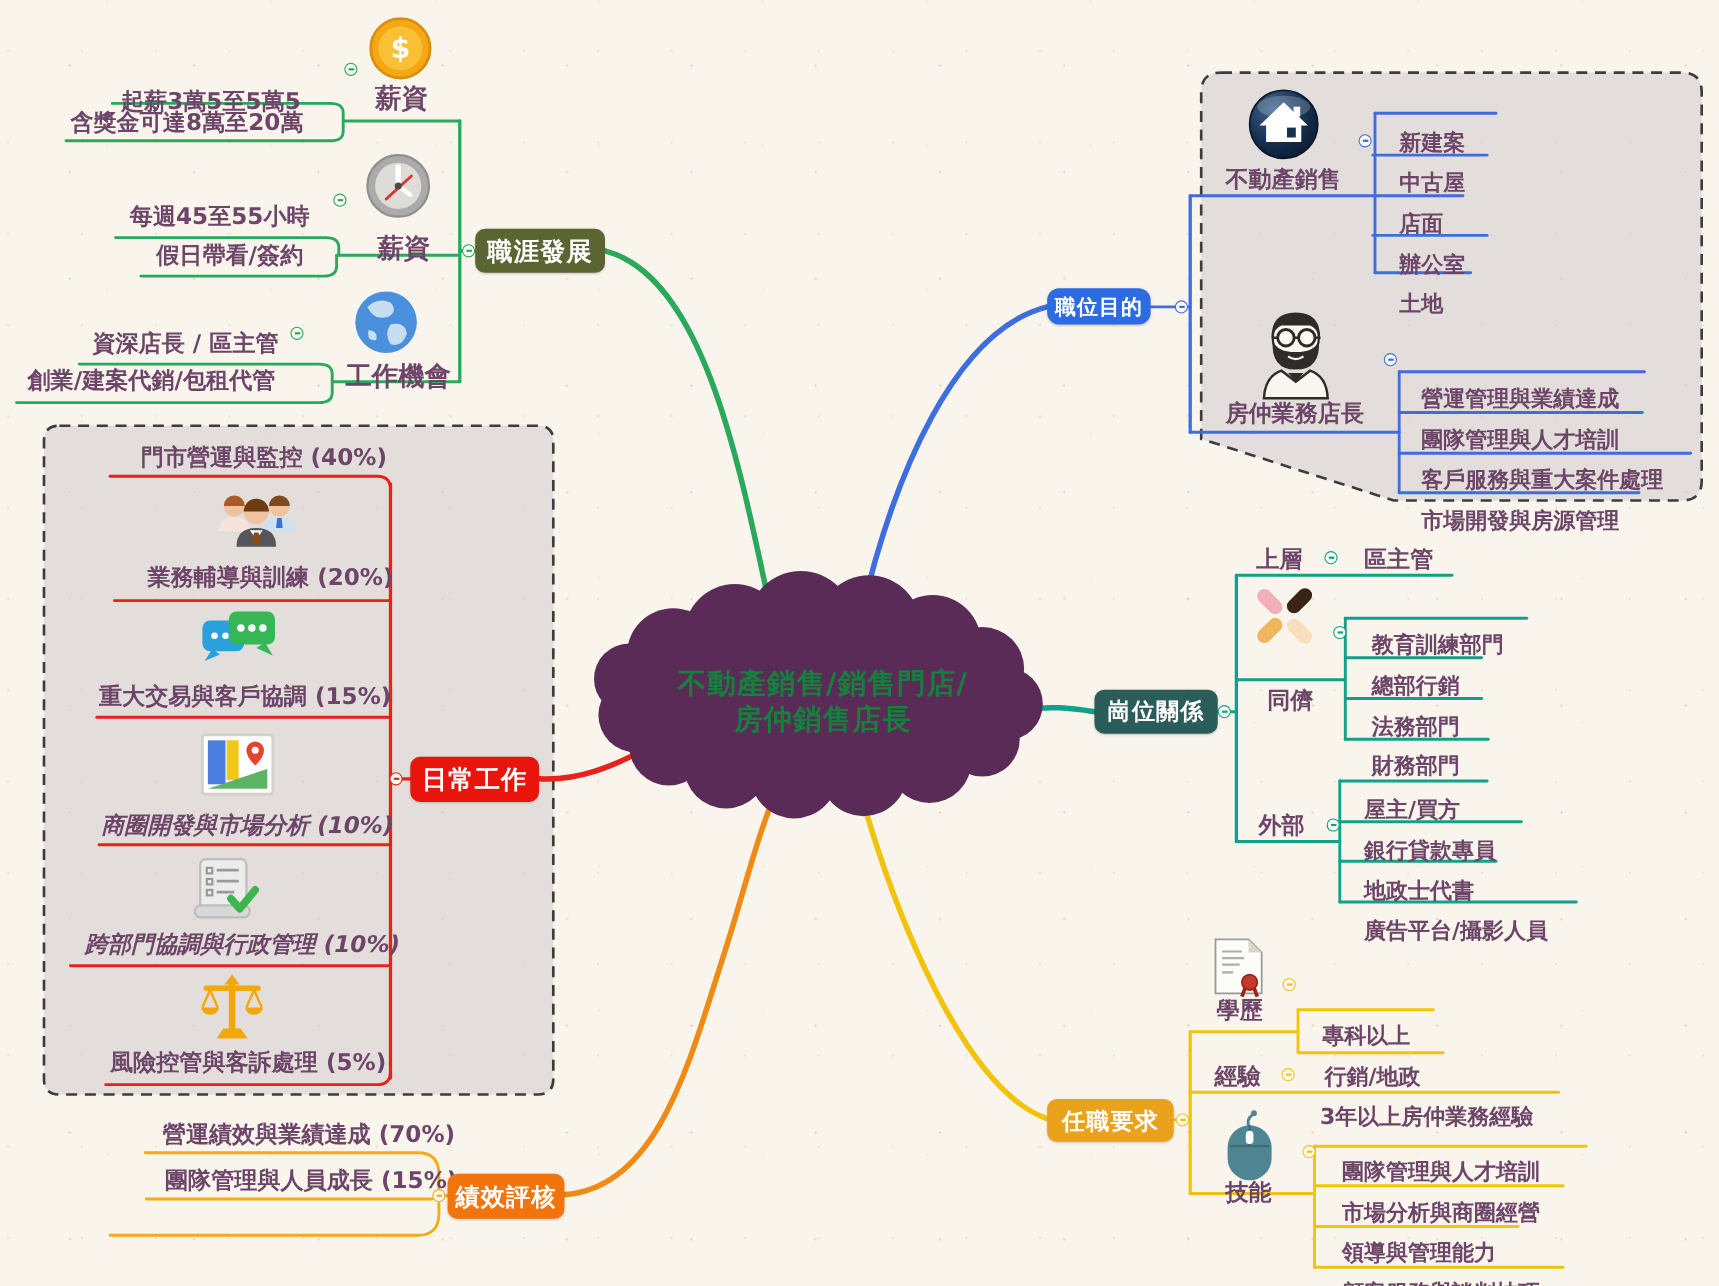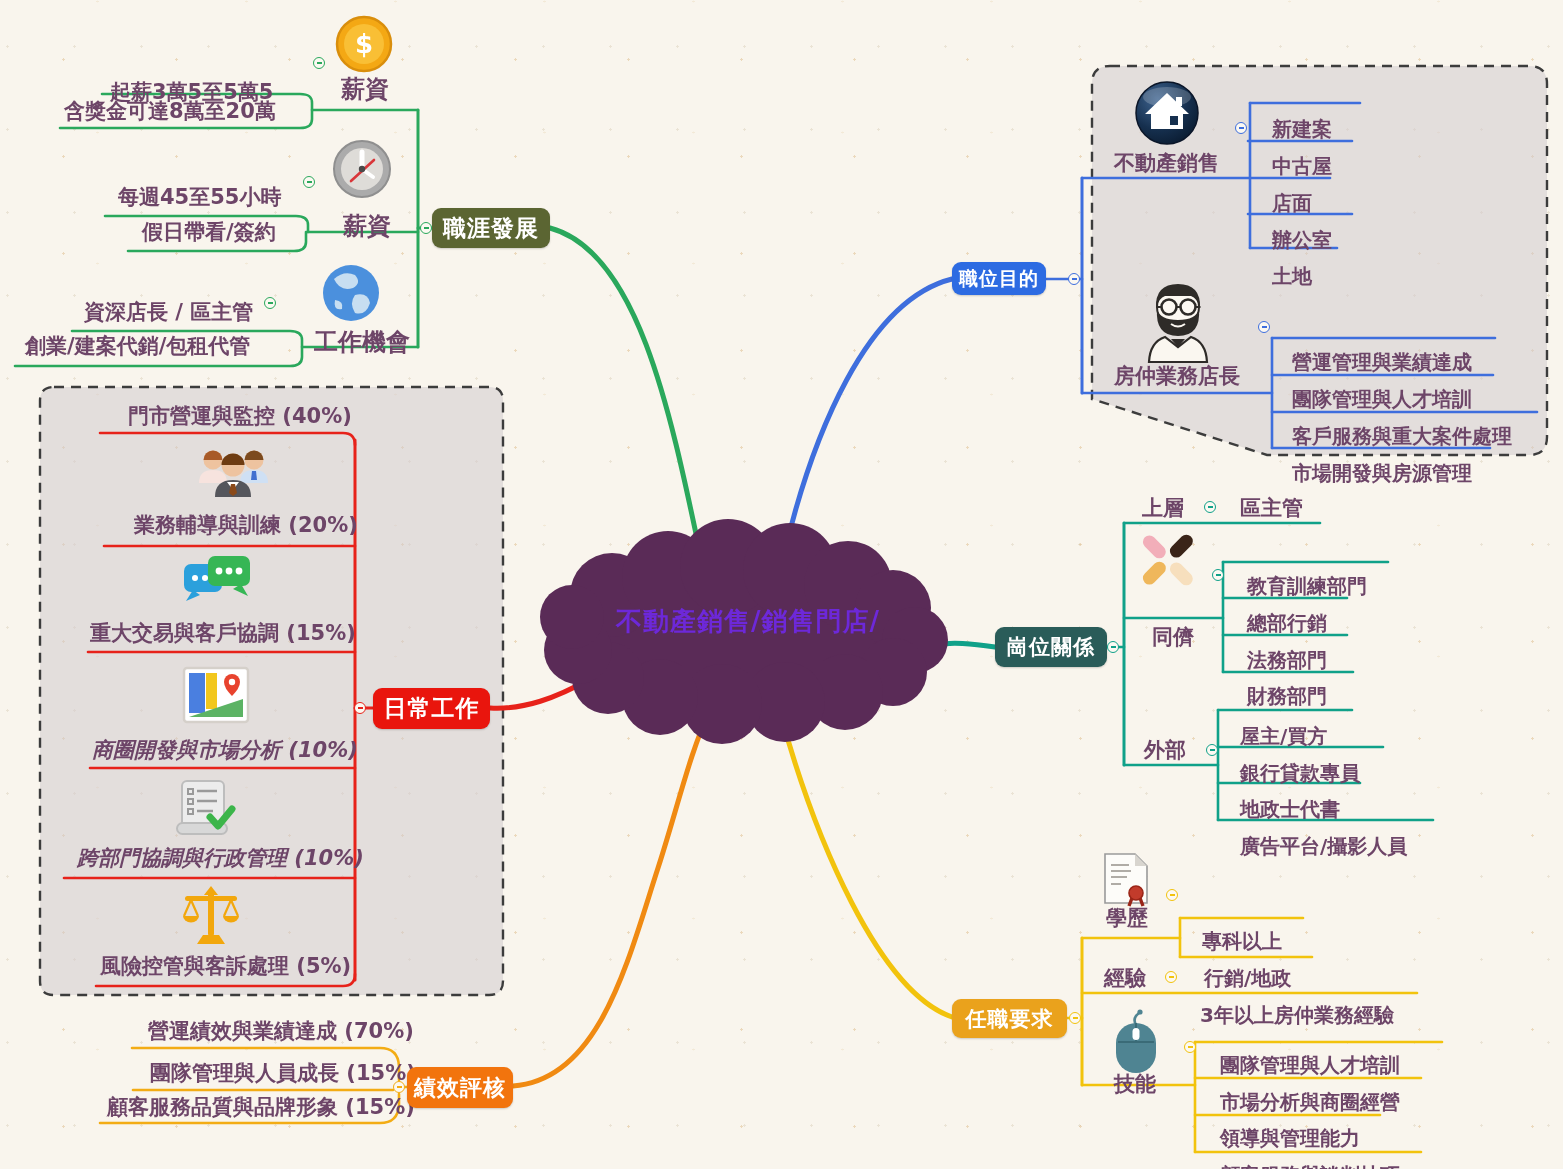--- a/index.html
+++ b/index.html
@@ -17,21 +17,21 @@
      font-size:21px;line-height:1.15;z-index:3;}
   .t.s20{font-size:20px;margin-top:38px;}
   .t.s22{font-size:24px;}
   .node{position:absolute;display:flex;align-items:center;justify-content:center;
         color:#ffffff;font-weight:700;border-radius:9px;letter-spacing:1px;z-index:4;
         box-shadow:0 1px 2px rgba(0,0,0,.18);}
   .minus{position:absolute;width:12px;height:12px;border-radius:50%;background:#fcf9f2;
          border:1.6px solid currentColor;box-sizing:border-box;display:flex;
          align-items:center;justify-content:center;z-index:5;cursor:pointer;}
   .minus::before{content:"";width:5px;height:1.6px;background:currentColor;}
-  .cloudline{position:absolute;left:578px;width:340px;text-align:center;color:#6d28d9;
+  .cloudline{position:absolute;left:578px;width:340px;text-align:center;color:#15803d;
              font-weight:700;font-size:26px;letter-spacing:1px;z-index:4;}
 </style>
 </head>
 <body>
 
 <div id="stage">
 
   <svg class="canvas" width="1563" height="1169" viewBox="0 0 1563 1169">
     <defs>
       <radialGradient id="hg" cx="35%" cy="28%" r="80%">
@@ -269,23 +269,24 @@
     <g transform="translate(1114,1009)">
       <path d="M22 16 q-4 -7 3 -12" stroke="#4f8492" stroke-width="2.6" fill="none"></path>
       <circle cx="26" cy="3" r="2.6" fill="#4f8492"></circle>
       <rect x="2" y="14" width="40" height="50" rx="20" fill="#4f8492"></rect>
       <path d="M22 14 V33 M4 33 H40" stroke="#3a6b77" stroke-width="2"></path>
       <rect x="18.5" y="19" width="7" height="12" rx="3.5" fill="#ffffff"></rect>
     </g>
   </svg>
 
   <div class="cloudline" style="top:604px;">不動產銷售/銷售門店/</div>
+  <div class="cloudline" style="top:637px;">房仲銷售店長</div>
 
   <div class="node" style="left:432px;top:208px;width:118px;height:40px;background:#5b6532;font-size:23px;">職涯發展</div>
-  <div class="node" style="left:952px;top:262px;width:94px;height:33px;background:#2d6be2;font-size:19px;">職位目的</div>
+  <div class="node" style="left:952px;top:262px;width:94px;height:33px;background:#2d6be2;font-size:19px;border-radius:11px;">職位目的</div>
   <div class="node" style="left:373px;top:688px;width:117px;height:41px;background:#e9150d;font-size:23px;">日常工作</div>
   <div class="node" style="left:995px;top:627px;width:112px;height:40px;background:#2a5c59;font-size:21px;">崗位關係</div>
   <div class="node" style="left:407px;top:1067px;width:106px;height:41px;background:#f2740d;font-size:22px;">績效評核</div>
   <div class="node" style="left:952px;top:999px;width:115px;height:39px;background:#eaa21c;font-size:21px;">任職要求</div>
 
   <div class="t s22" style="left:341px;top:76px;">薪資</div>
   <div class="t" style="left:110px;top:64px;margin-top:16px;">起薪3萬5至5萬5</div>
   <div class="t" style="left:64px;top:99px;">含獎金可達8萬至20萬</div>
   <div class="t s22" style="left:343px;top:213px;">薪資</div>
   <div class="t" style="left:118px;top:185px;">每週45至55小時</div>
@@ -296,21 +297,20 @@
 
   <div class="t" style="left:128px;top:404px;">門市營運與監控 (40%)</div>
   <div class="t" style="left:134px;top:513px;">業務輔導與訓練 (20%)</div>
   <div class="t" style="left:90px;top:621px;">重大交易與客戶協調 (15%)</div>
   <div class="t" style="left:92px;top:738px;font-style:italic;">商圈開發與市場分析 (10%)</div>
   <div class="t" style="left:77px;top:846px;font-style:italic;">跨部門協調與行政管理 (10%)</div>
   <div class="t" style="left:100px;top:954px;">風險控管與客訴處理 (5%)</div>
 
   <div class="t" style="left:148px;top:1019px;">營運績效與業績達成 (70%)</div>
   <div class="t" style="left:150px;top:1061px;">團隊管理與人員成長 (15%)</div>
-  <div class="t" style="left:107px;top:1095px;">顧客服務品質與品牌形象 (15%)</div>
 
   <div class="t" style="left:1114px;top:151px;">不動產銷售</div>
   <div class="t s20" style="left:1272px;top:80px;">新建案</div>
   <div class="t s20" style="left:1272px;top:117px;">中古屋</div>
   <div class="t s20" style="left:1272px;top:154px;">店面</div>
   <div class="t s20" style="left:1272px;top:191px;">辦公室</div>
   <div class="t s20" style="left:1272px;top:227px;">土地</div>
   <div class="t" style="left:1114px;top:364px;">房仲業務店長</div>
   <div class="t s20" style="left:1292px;top:313px;">營運管理與業績達成</div>
   <div class="t s20" style="left:1292px;top:350px;">團隊管理與人才培訓</div>

